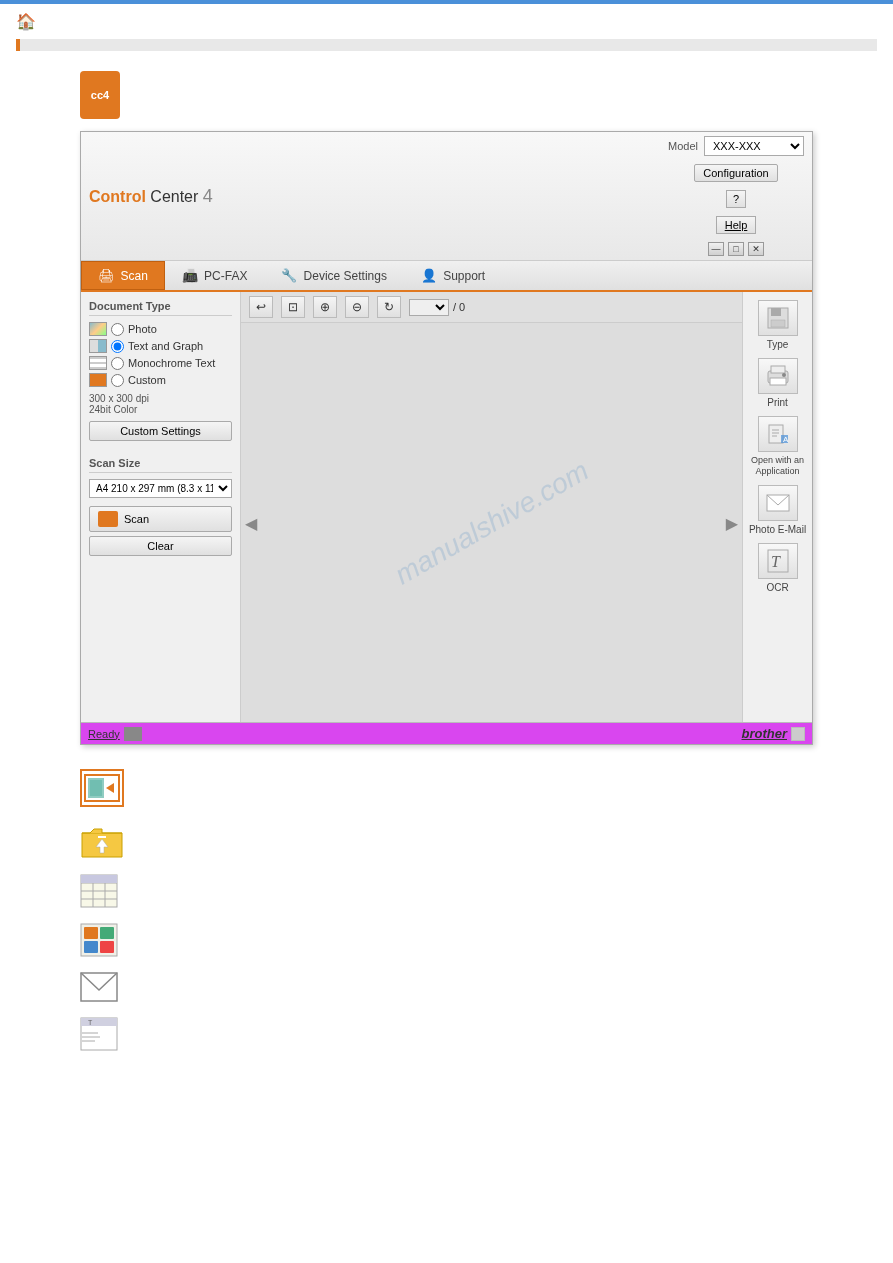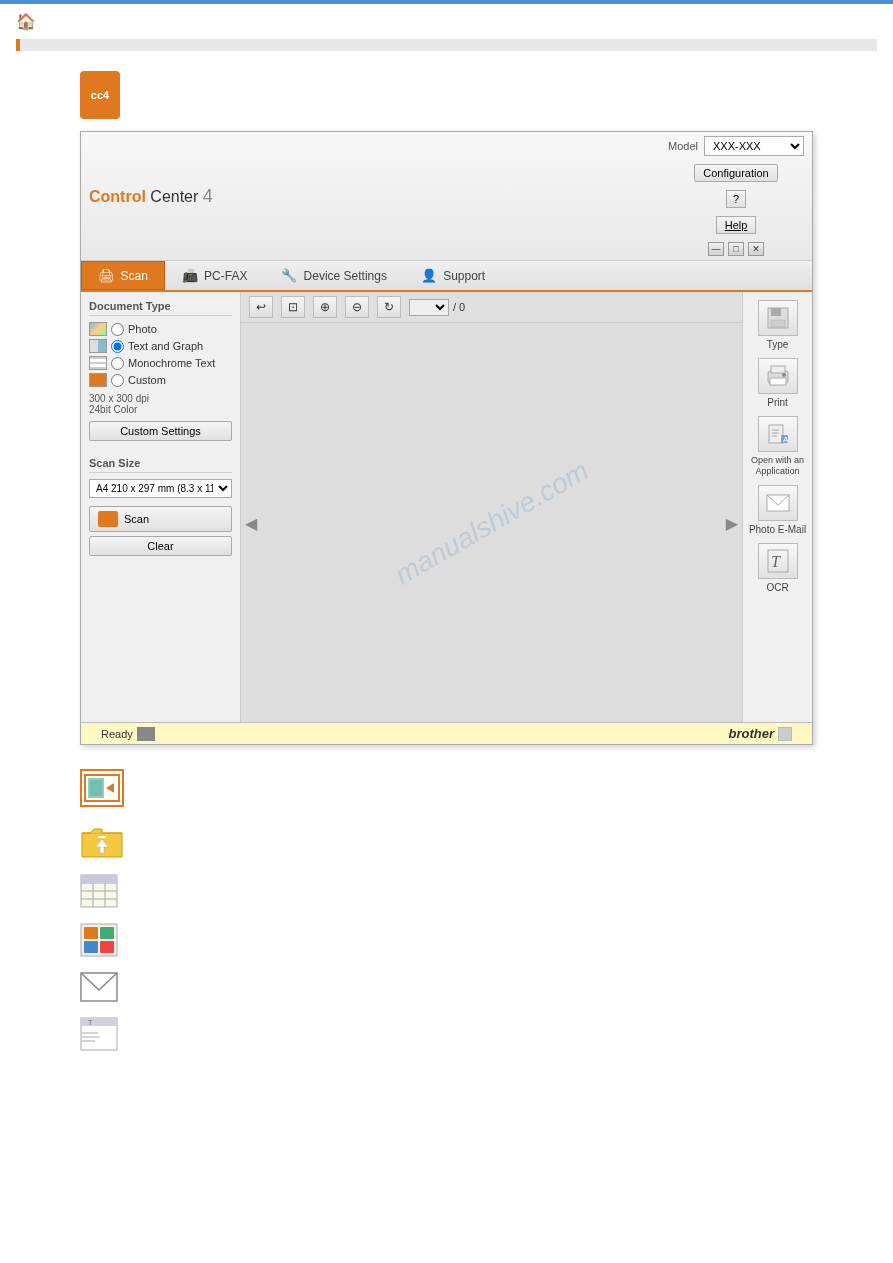--- a/index.html
+++ b/index.html
@@ -409,27 +409,28 @@
     }
 
     .right-action-label {
       font-size: 10px;
       color: #444;
       text-align: center;
     }
 
     
     .status-bar {
-      background: #fef9c3;
+      background: #d946ef;
       border-top: 1px solid #bbb;
-      padding: 3px 20px;
+      padding: 3px 7px;
       display: flex;
       align-items: center;
       justify-content: space-between;
       font-size: 11px;
+      text-decoration: underline;
     }
 
     .brother-logo {
       font-size: 13px;
       font-weight: bold;
       color: #333;
       font-style: italic;
     }
 
     

